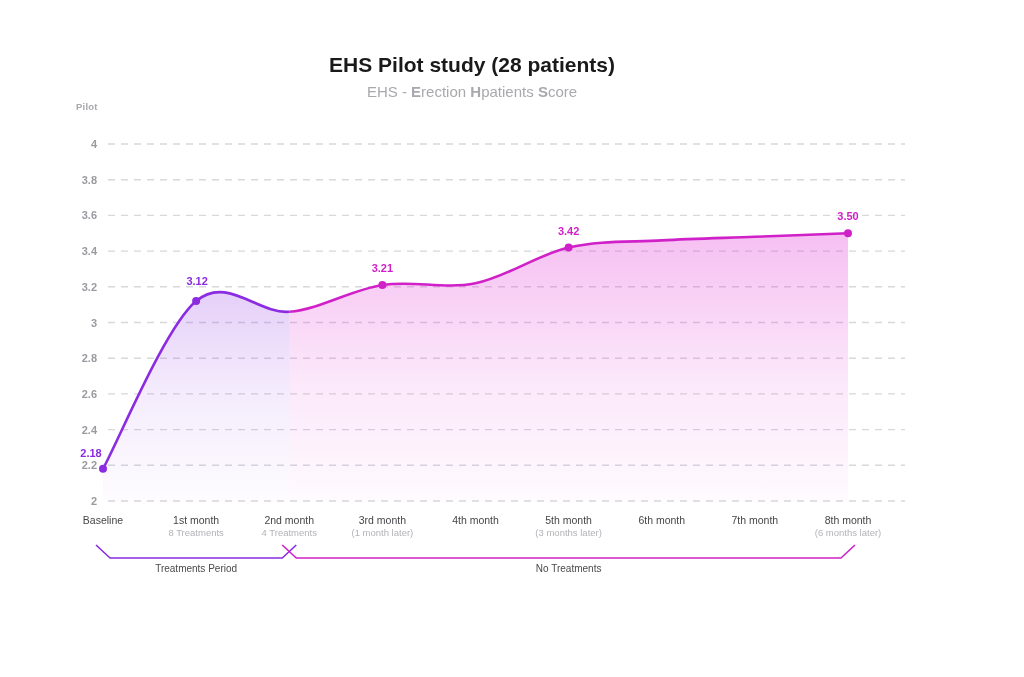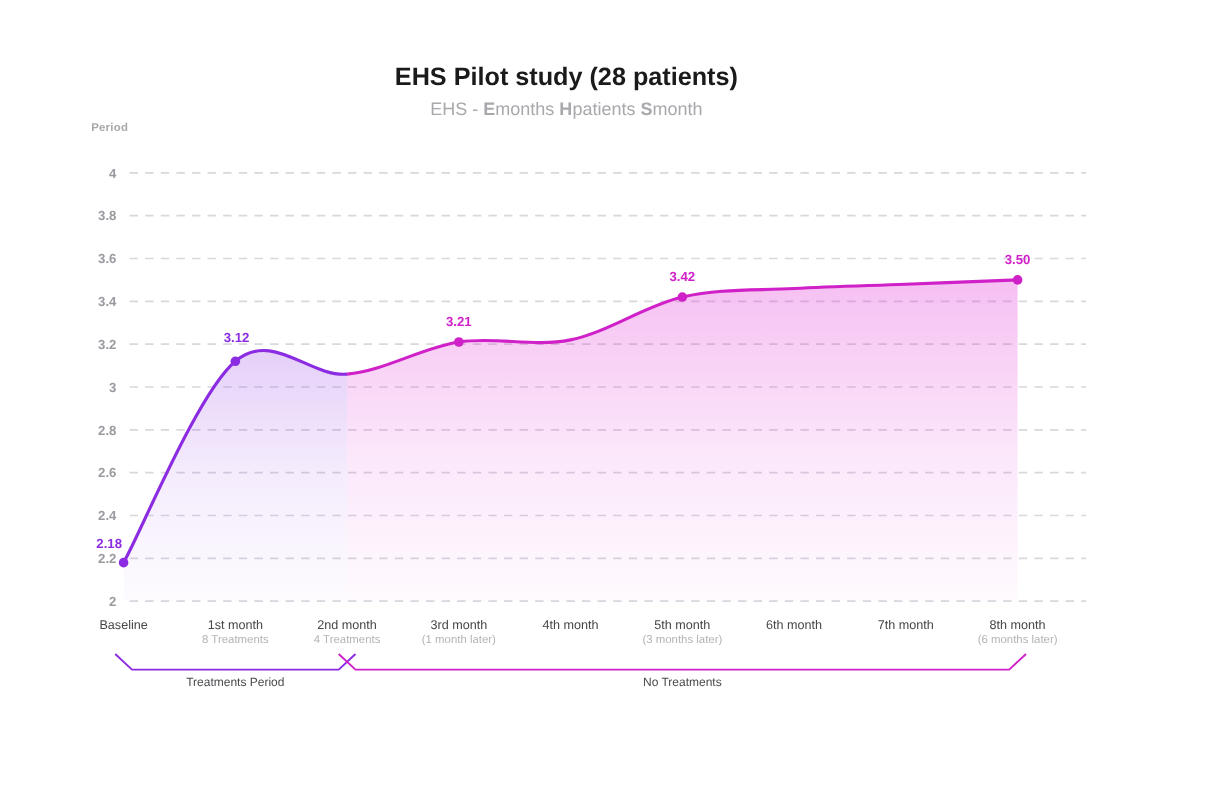--- a/index.html
+++ b/index.html
@@ -84,25 +84,25 @@
   }
 </style>
 </head>
 <body>
 
 <div id="chart-root">
 
   <div class="title-block">
     <div class="chart-title">EHS Pilot study (28 patients)</div>
     <div class="chart-subtitle">
-      <span>EHS - </span><b>E</b><span>months </span><b>H</b><span>patients </span><b>S</b><span>month</span>
+      <span>EHS - </span><b>E</b><span>rection </span><b>H</b><span>patients </span><b>S</b><span>core</span>
     </div>
   </div>
 
-  <div class="axis-name">Period</div>
+  <div class="axis-name">Pilot</div>
 
   <svg id="plot" width="1024" height="677">
     <defs>
       <linearGradient id="fillPurple" x1="0" y1="0" x2="0" y2="1">
         <stop offset="0%" stop-color="#8B2BE2" stop-opacity="0.30"></stop>
         <stop offset="60%" stop-color="#8B2BE2" stop-opacity="0.09"></stop>
         <stop offset="100%" stop-color="#8B2BE2" stop-opacity="0.015"></stop>
       </linearGradient>
       <linearGradient id="fillMagenta" x1="0" y1="0" x2="0" y2="1">
         <stop offset="0%" stop-color="#E02BD4" stop-opacity="0.30"></stop>

